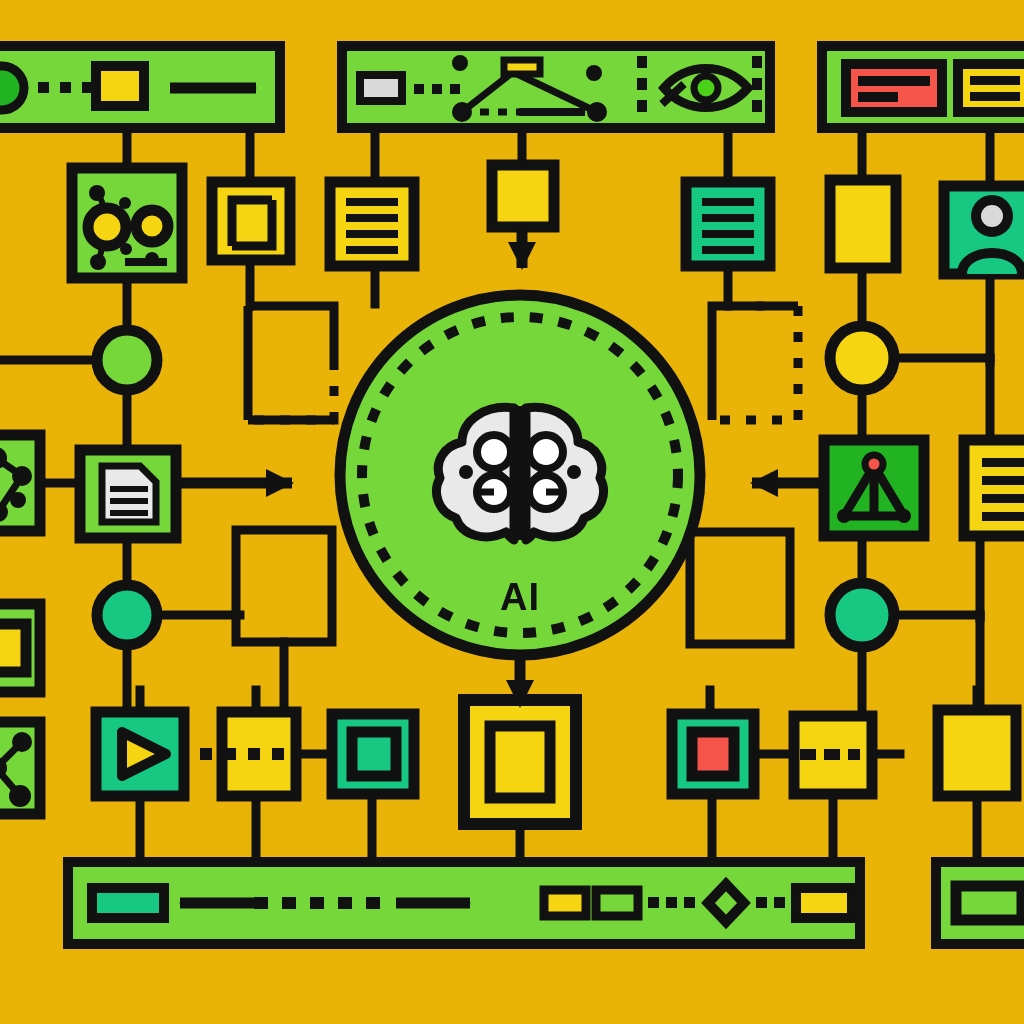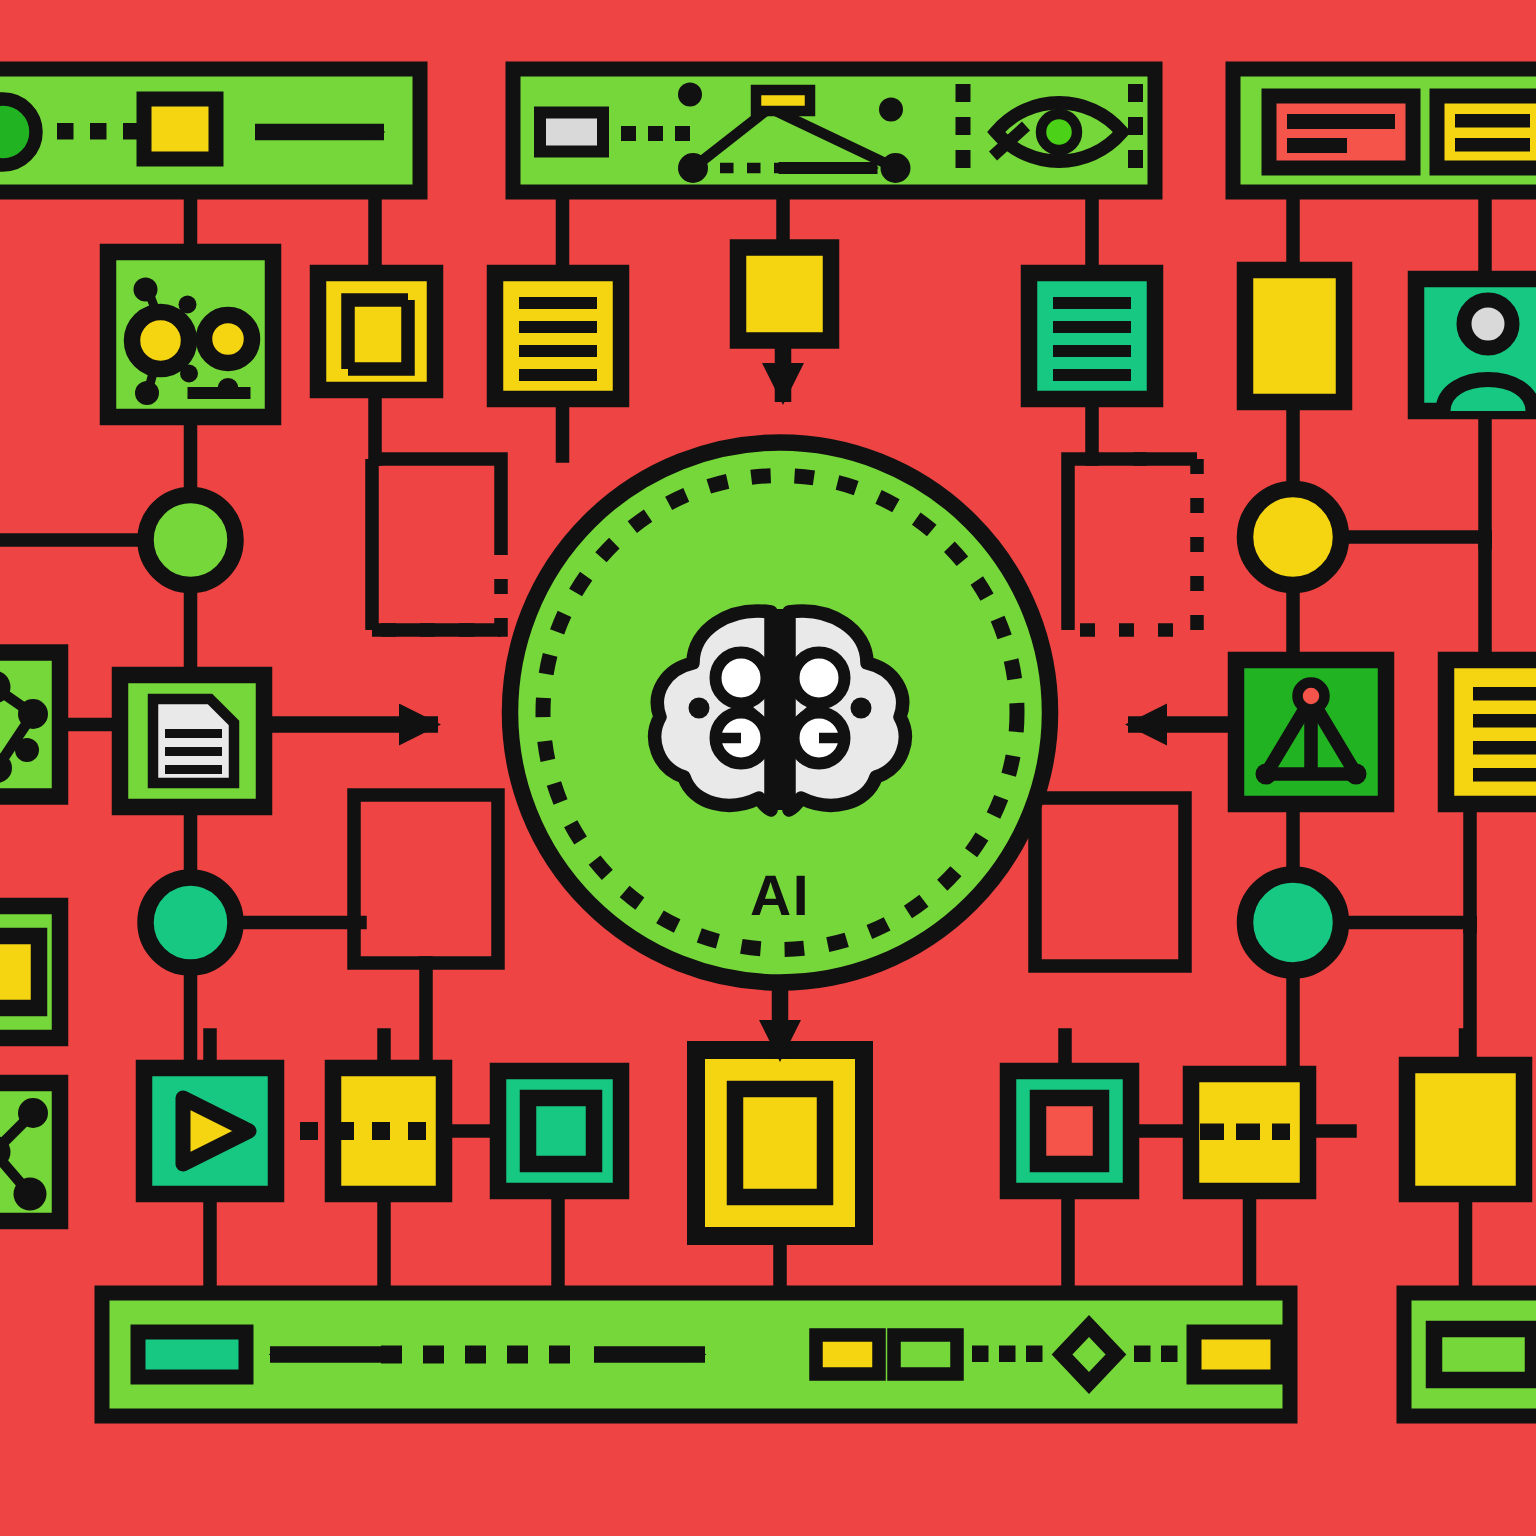--- a/index.html
+++ b/index.html
@@ -7,21 +7,21 @@
     padding: 0;
     background: #ffffff;
   }
   body {
     font-family: "Liberation Sans", sans-serif;
   }
   #canvas {
     position: relative;
     width: 1024px;
     height: 1024px;
-    background: #ef4444;
+    background: #eab308;
     overflow: hidden;
   }
   #svg-root {
     position: absolute;
     left: 0;
     top: 0;
     width: 1024px;
     height: 1024px;
   }
   .ai-label {

